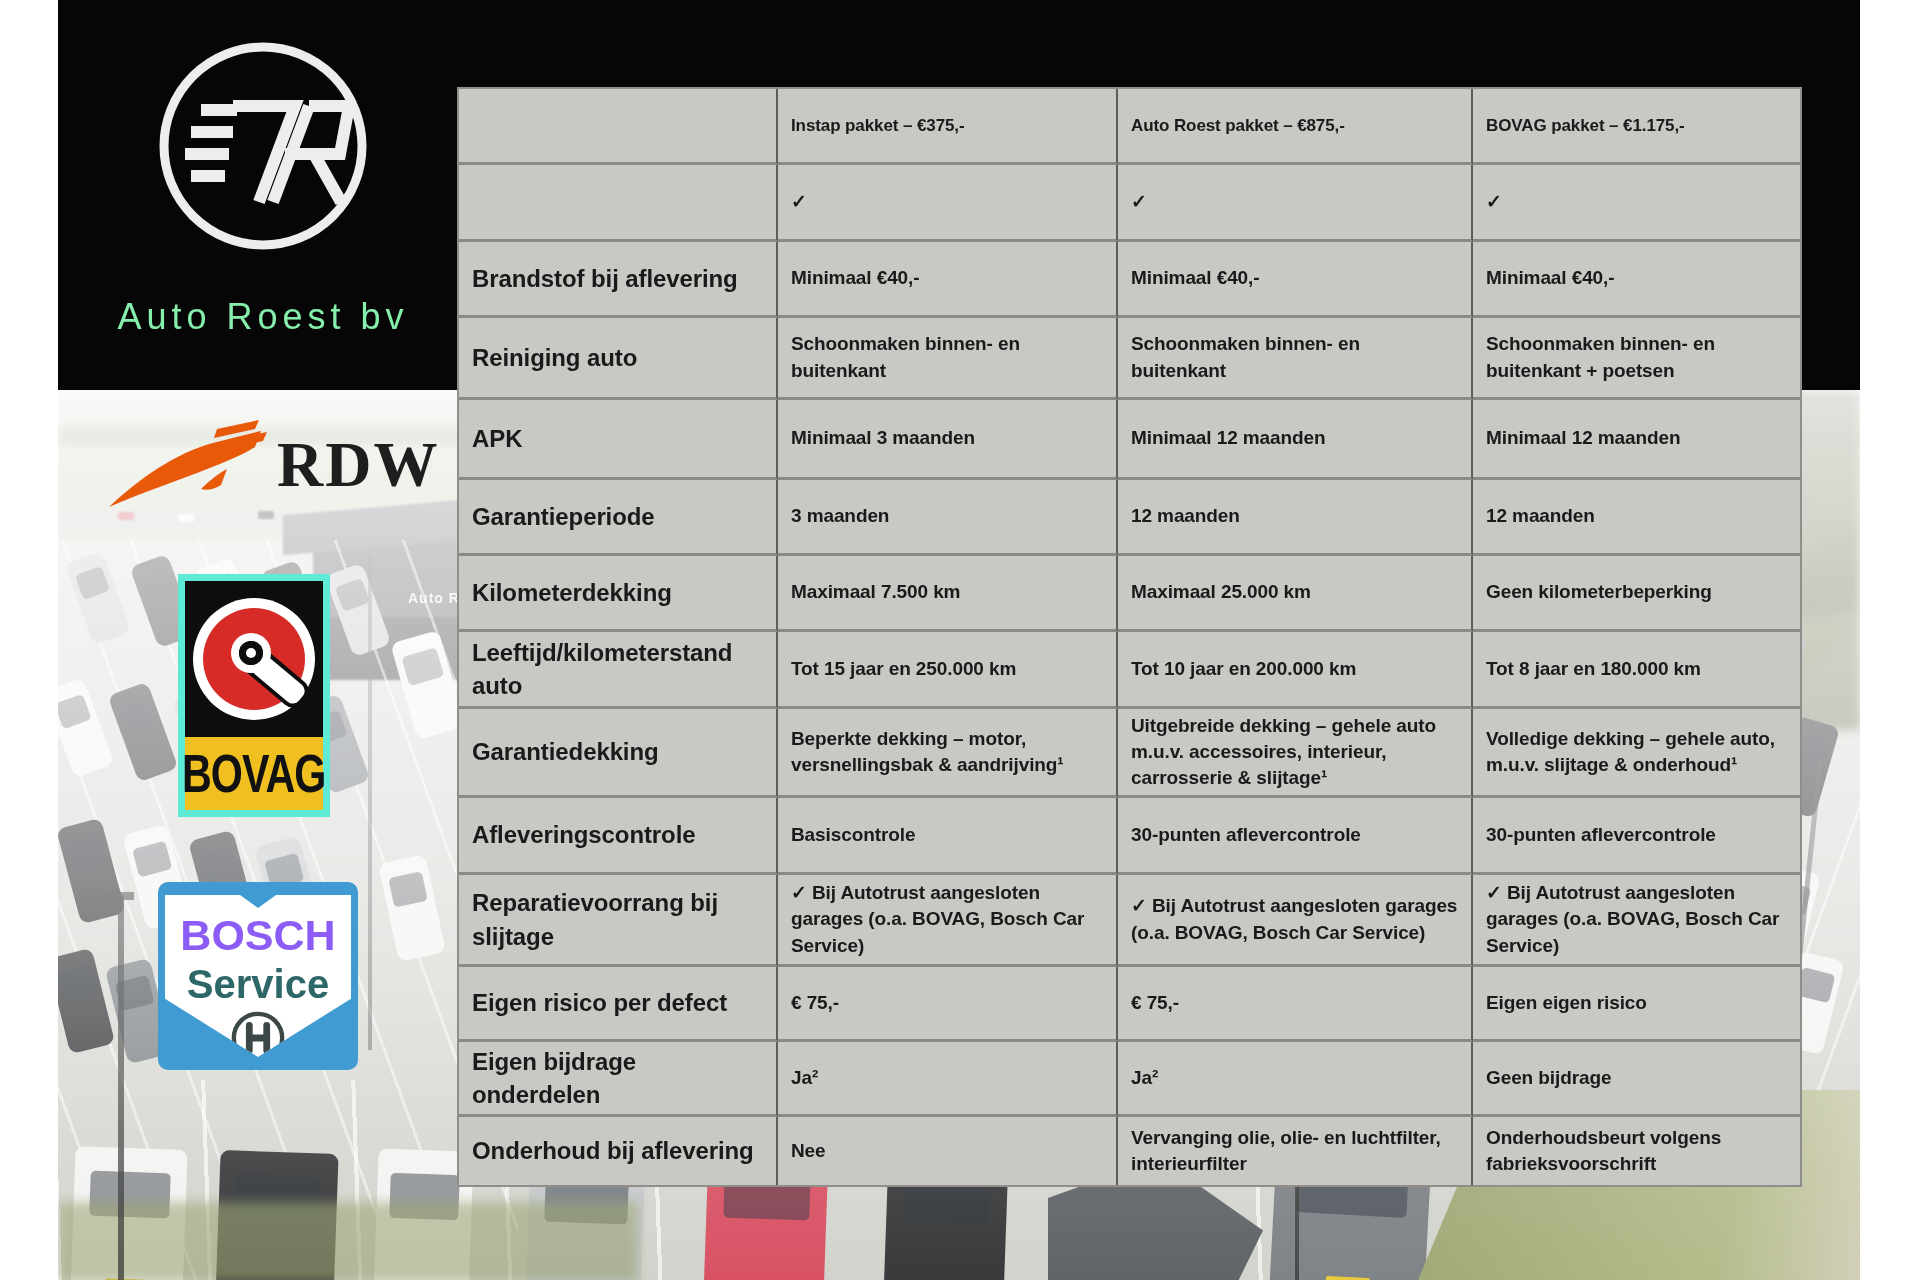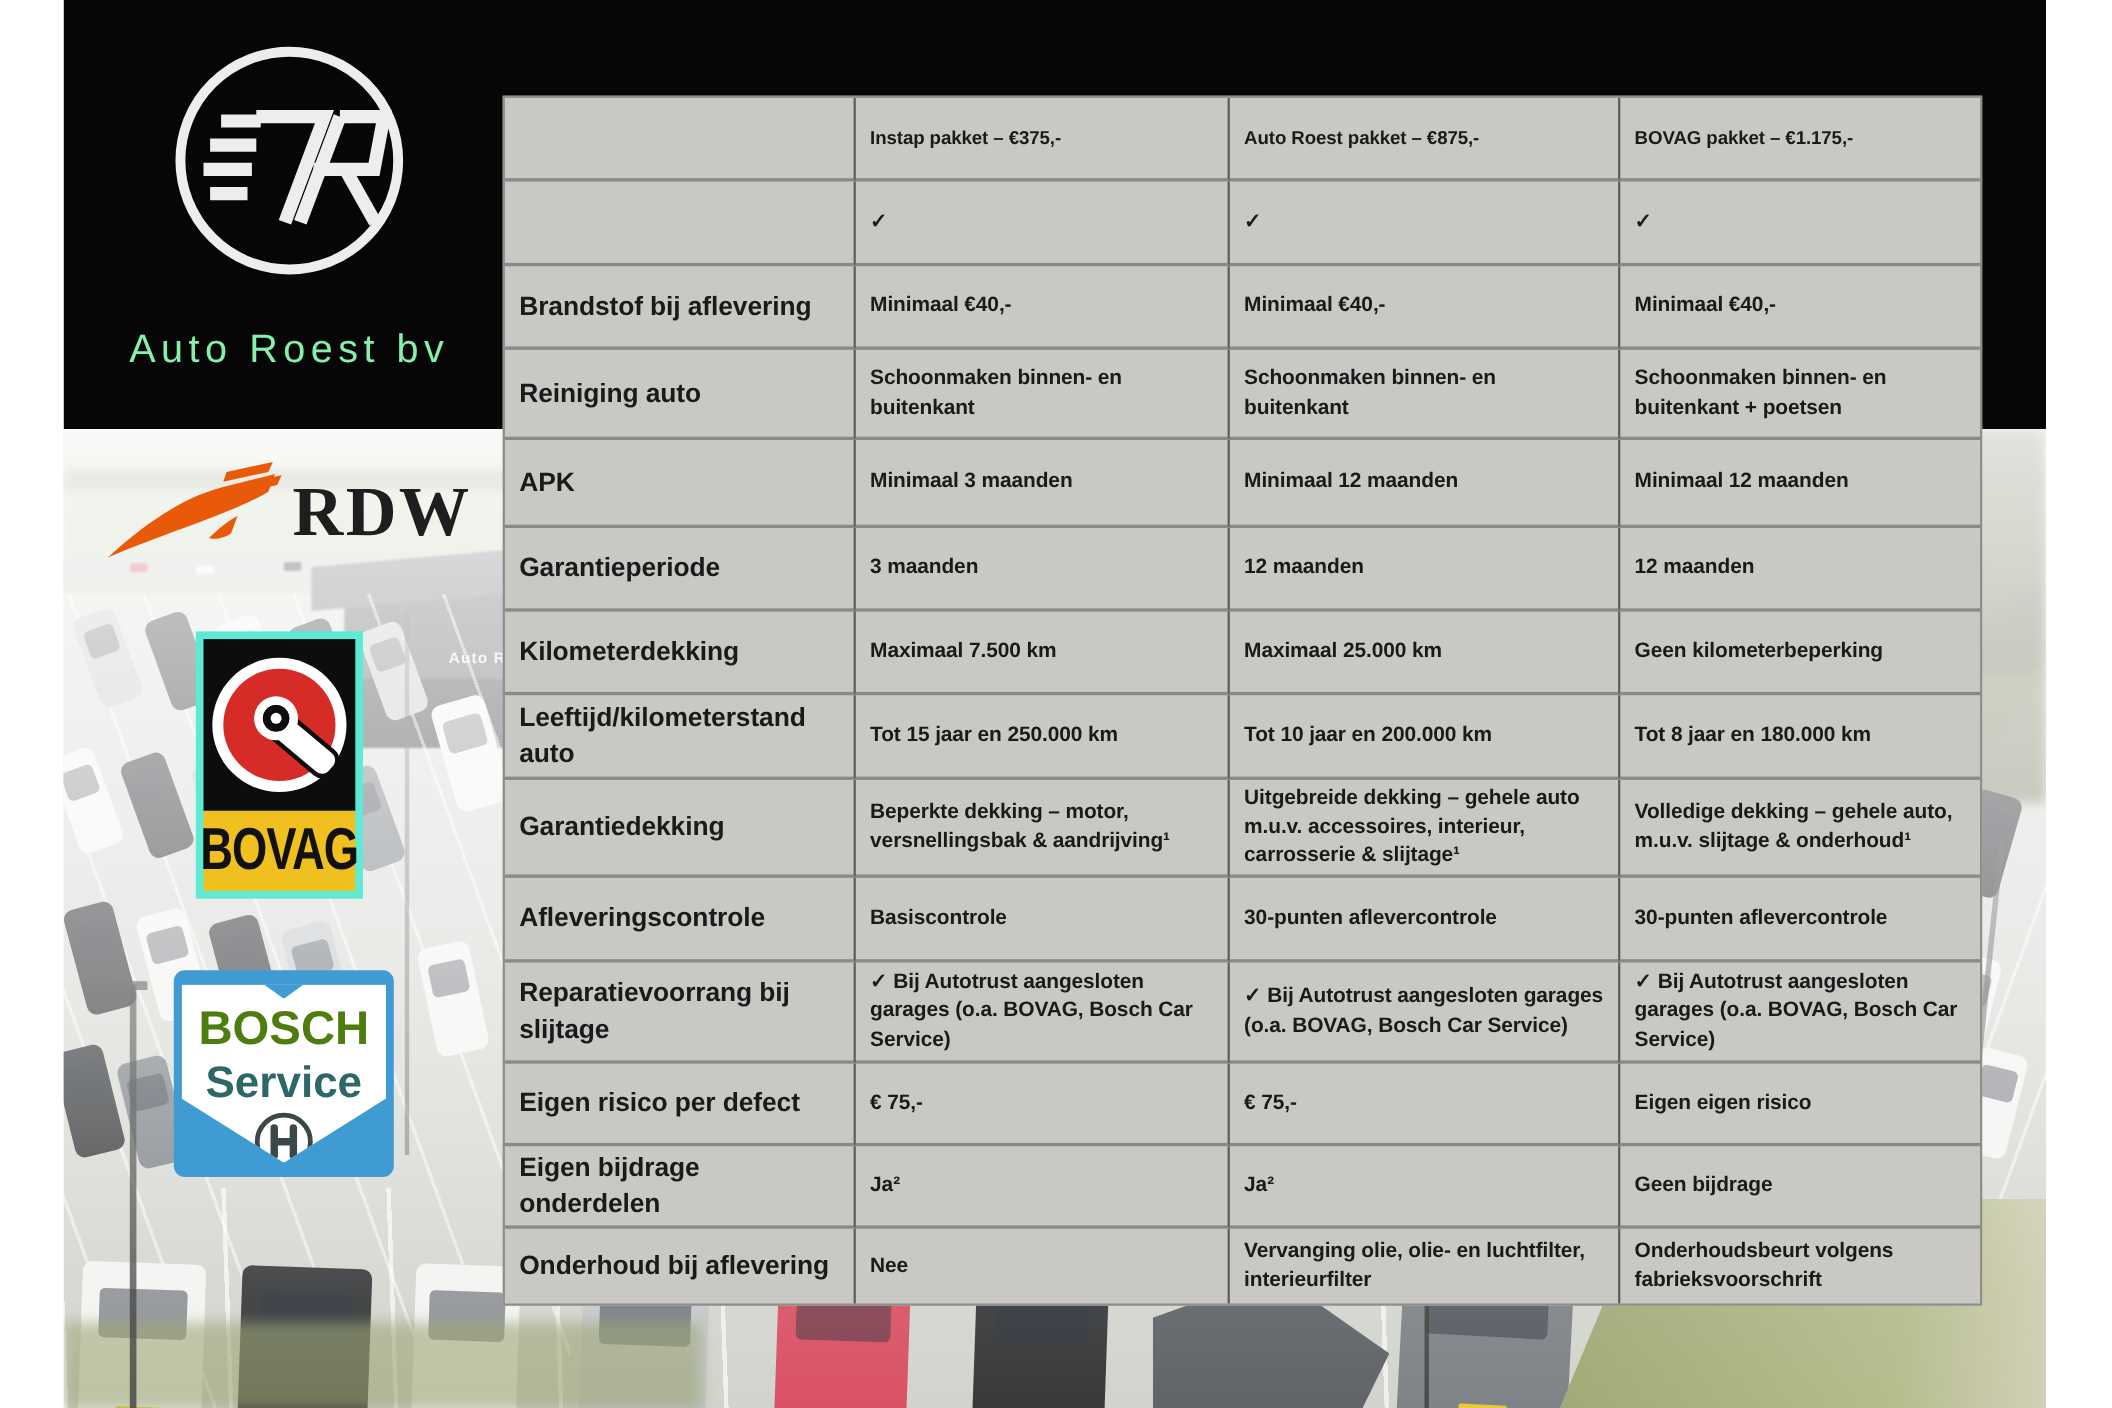--- a/index.html
+++ b/index.html
@@ -55,21 +55,21 @@
   .plate{position:absolute;left:50%;bottom:10px;width:44px;height:9px;margin-left:-22px;
          background:#e7c731;border-radius:2px;}
   .canopy{position:absolute;left:990px;top:768px;width:215px;height:125px;background:#585c60;
           clip-path:polygon(0 32%,52% 0,100% 58%,88% 100%,0 100%);}
   .overlay{position:absolute;left:0;top:0;width:100%;height:100%;z-index:3;
       background:linear-gradient(180deg,
         rgba(255,255,255,.8) 0%,rgba(255,255,255,.62) 30%,rgba(255,255,255,.46) 55%,
         rgba(255,255,255,.3) 72%,rgba(255,255,255,.12) 88%,rgba(255,255,255,.05) 100%);}
 
   
-  .rdw{position:absolute;left:94px;top:415px;display:flex;align-items:center;z-index:4;}
+  .rdw{position:absolute;left:105px;top:415px;display:flex;align-items:center;z-index:4;}
   .rdw-text{font-family:"Liberation Serif",serif;font-weight:700;font-size:64px;color:#1e1e1e;
             letter-spacing:2px;margin-left:2px;}
   .bovag{position:absolute;left:178px;top:574px;width:152px;height:243px;background:#5eead4;z-index:4;
          box-sizing:border-box;padding:7px;}
   .bovag-emblem{position:relative;width:100%;height:156px;background:#0d0d0d;overflow:hidden;}
   .bovag-ring{position:absolute;left:50%;top:50%;width:122px;height:122px;margin:-61px 0 0 -61px;
               background:#fff;border-radius:50%;}
   .bovag-disc{position:absolute;left:50%;top:50%;width:102px;height:102px;margin:-51px 0 0 -51px;
               background:#d62b27;border-radius:50%;}
   .bovag-handle{position:absolute;left:62px;top:66px;width:66px;height:22px;background:#fff;
@@ -79,21 +79,21 @@
                 background:#0d0d0d;box-shadow:inset 0 0 0 24px #0d0d0d;}
   .bovag-lens:before{content:"";position:absolute;left:15px;top:15px;width:10px;height:10px;border-radius:50%;
                 background:#fff;z-index:2;}
   .bovag-band{width:100%;height:73px;background:#f0c020;display:flex;align-items:center;justify-content:center;}
   .bovag-band span{font-size:43px;font-weight:700;color:#111;letter-spacing:-1px;transform:scale(.96,1.25);}
   .bosch{position:absolute;left:158px;top:882px;width:200px;height:188px;background:#3f9bd2;border-radius:10px;z-index:4;}
   .bosch-shield{position:absolute;left:7px;top:13px;width:186px;height:162px;background:#fff;
       clip-path:polygon(0 0,100% 0,100% 64%,50% 100%,0 64%);text-align:center;}
   .bosch-notch{position:absolute;left:50%;top:0;width:36px;height:13px;margin-left:-18px;background:#3f9bd2;
       clip-path:polygon(0 0,100% 0,50% 100%);}
-  .bosch-word{margin-top:16px;font-size:43px;font-weight:700;color:#4d7c0f;letter-spacing:0;}
+  .bosch-word{margin-top:16px;font-size:43px;font-weight:700;color:#8b5cf6;letter-spacing:0;}
   .bosch-service{margin-top:2px;font-size:40px;font-weight:700;color:#2e6767;}
   .bosch-shield svg{display:block;margin:2px auto 0;}
 
   
   .tbl{position:absolute;left:457px;top:87px;width:1341px;display:grid;z-index:5;
        grid-template-columns:319px 340px 355px 327px;
        grid-template-rows:76px 77px 76px 82px 80px 76px 76px 77px 89px 77px 92px 75px 75px 68px;
        background:#c9c8c5;border:2px solid #8f8e8b;color:#1a1a1a;}
   .td{border-right:2px solid #5d5c5a;border-bottom:3px solid #8a8987;box-sizing:border-box;
       display:flex;align-items:center;padding:6px 13px;

